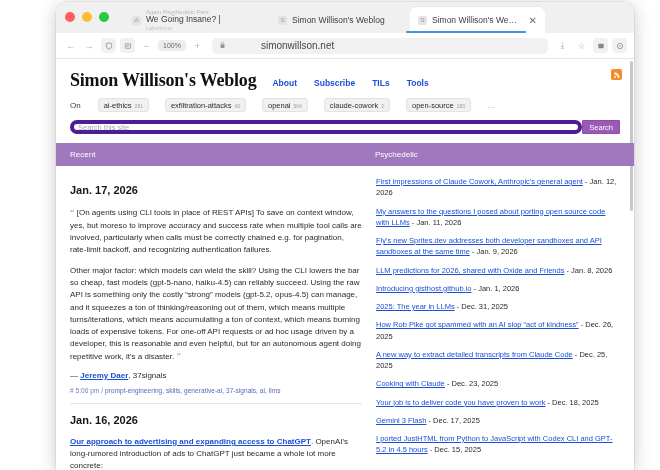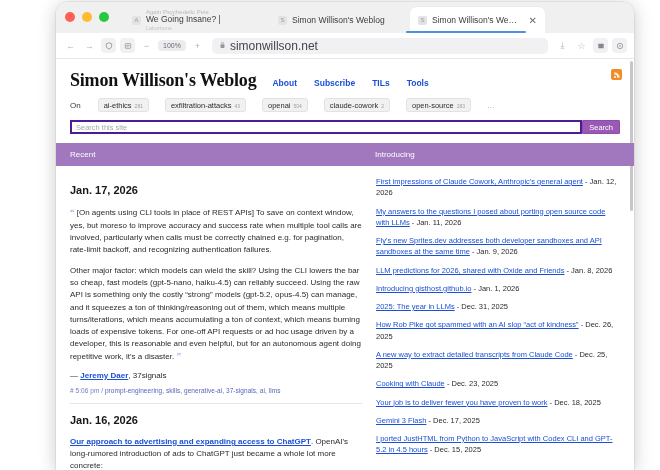--- a/index.html
+++ b/index.html
@@ -140,21 +140,21 @@
     height: 16px;
     background: #f1f1f3;
     border-radius: 5px;
     display: flex;
     align-items: center;
     gap: 4px;
     padding: 0 7px;
     margin: 0 3px;
   }
   #lock-icon { font-size: 7px; color: #96969c; }
-  #url-text { font-size: 12px; color: #46464b; }
+  #url-text { font-size: 10px; color: #46464b; margin-left: 31px; }
 
   
   #viewport {
     height: 411px;
     background: #ffffff;
     position: relative;
     overflow: hidden;
   }
   #page {
     padding: 0 14px;
@@ -218,23 +218,23 @@
   #tag-more { color: #9a9aa0; font-size: 8px; }
 
   
   #search-row {
     display: flex;
     margin-top: 8px;
   }
   #search-input {
     flex: 1 1 auto;
     height: 14px;
-    border: 2px solid #4c1d95;
+    border: 4px solid #4c1d95;
     background: #fff;
-    border-radius: 0;
+    border-radius: 7px;
     font-size: 7.5px;
     color: #3a3a3e;
     padding: 0 4px;
     font-family: "Liberation Sans", sans-serif;
     outline: none;
   }
   #search-input::placeholder { color: #a8a8ae; }
   #search-button {
     height: 14px;
     background: #9b59b6;
@@ -482,21 +482,21 @@
           <span id="tag-more">…</span>
         </div>
 
         <div id="search-row">
           <input id="search-input" type="text" placeholder="Search this site" style="">
           <button id="search-button">Search</button>
         </div>
 
         <div id="section-bar">
           <span class="col-recent">Recent</span>
-          <span class="col-highlights">Introducing</span>
+          <span class="col-highlights">Psychedelic</span>
         </div>
 
         <div id="columns">
 
           <div id="col-main">
 
             <div>
               <h2 class="entry-date">Jan. 17, 2026</h2>
 
               <div class="quote-body">
@@ -533,21 +533,21 @@
 
             <div class="hl-item"><a href="#">First impressions of Claude Cowork, Anthropic's general agent</a><span class="hl-date"> - Jan. 12, 2026</span></div>
             <div class="hl-item"><a href="#">My answers to the questions I posed about porting open source code with LLMs</a><span class="hl-date"> - Jan. 11, 2026</span></div>
             <div class="hl-item"><a href="#">Fly's new Sprites.dev addresses both developer sandboxes and API sandboxes at the same time</a><span class="hl-date"> - Jan. 9, 2026</span></div>
             <div class="hl-item"><a href="#">LLM predictions for 2026, shared with Oxide and Friends</a><span class="hl-date"> - Jan. 8, 2026</span></div>
             <div class="hl-item"><a href="#">Introducing gisthost.github.io</a><span class="hl-date"> - Jan. 1, 2026</span></div>
             <div class="hl-item"><a href="#">2025: The year in LLMs</a><span class="hl-date"> - Dec. 31, 2025</span></div>
             <div class="hl-item"><a href="#">How Rob Pike got spammed with an AI slop “act of kindness”</a><span class="hl-date"> - Dec. 26, 2025</span></div>
             <div class="hl-item"><a href="#">A new way to extract detailed transcripts from Claude Code</a><span class="hl-date"> - Dec. 25, 2025</span></div>
             <div class="hl-item"><a href="#">Cooking with Claude</a><span class="hl-date"> - Dec. 23, 2025</span></div>
-            <div class="hl-item"><a href="#">Your job is to deliver fewer you have proven to work</a><span class="hl-date"> - Dec. 18, 2025</span></div>
+            <div class="hl-item"><a href="#">Your job is to deliver code you have proven to work</a><span class="hl-date"> - Dec. 18, 2025</span></div>
             <div class="hl-item"><a href="#">Gemini 3 Flash</a><span class="hl-date"> - Dec. 17, 2025</span></div>
             <div class="hl-item"><a href="#">I ported JustHTML from Python to JavaScript with Codex CLI and GPT-5.2 in 4.5 hours</a><span class="hl-date"> - Dec. 15, 2025</span></div>
 
           </div>
 
         </div>
       </div>
     </div>
 
   </div>

